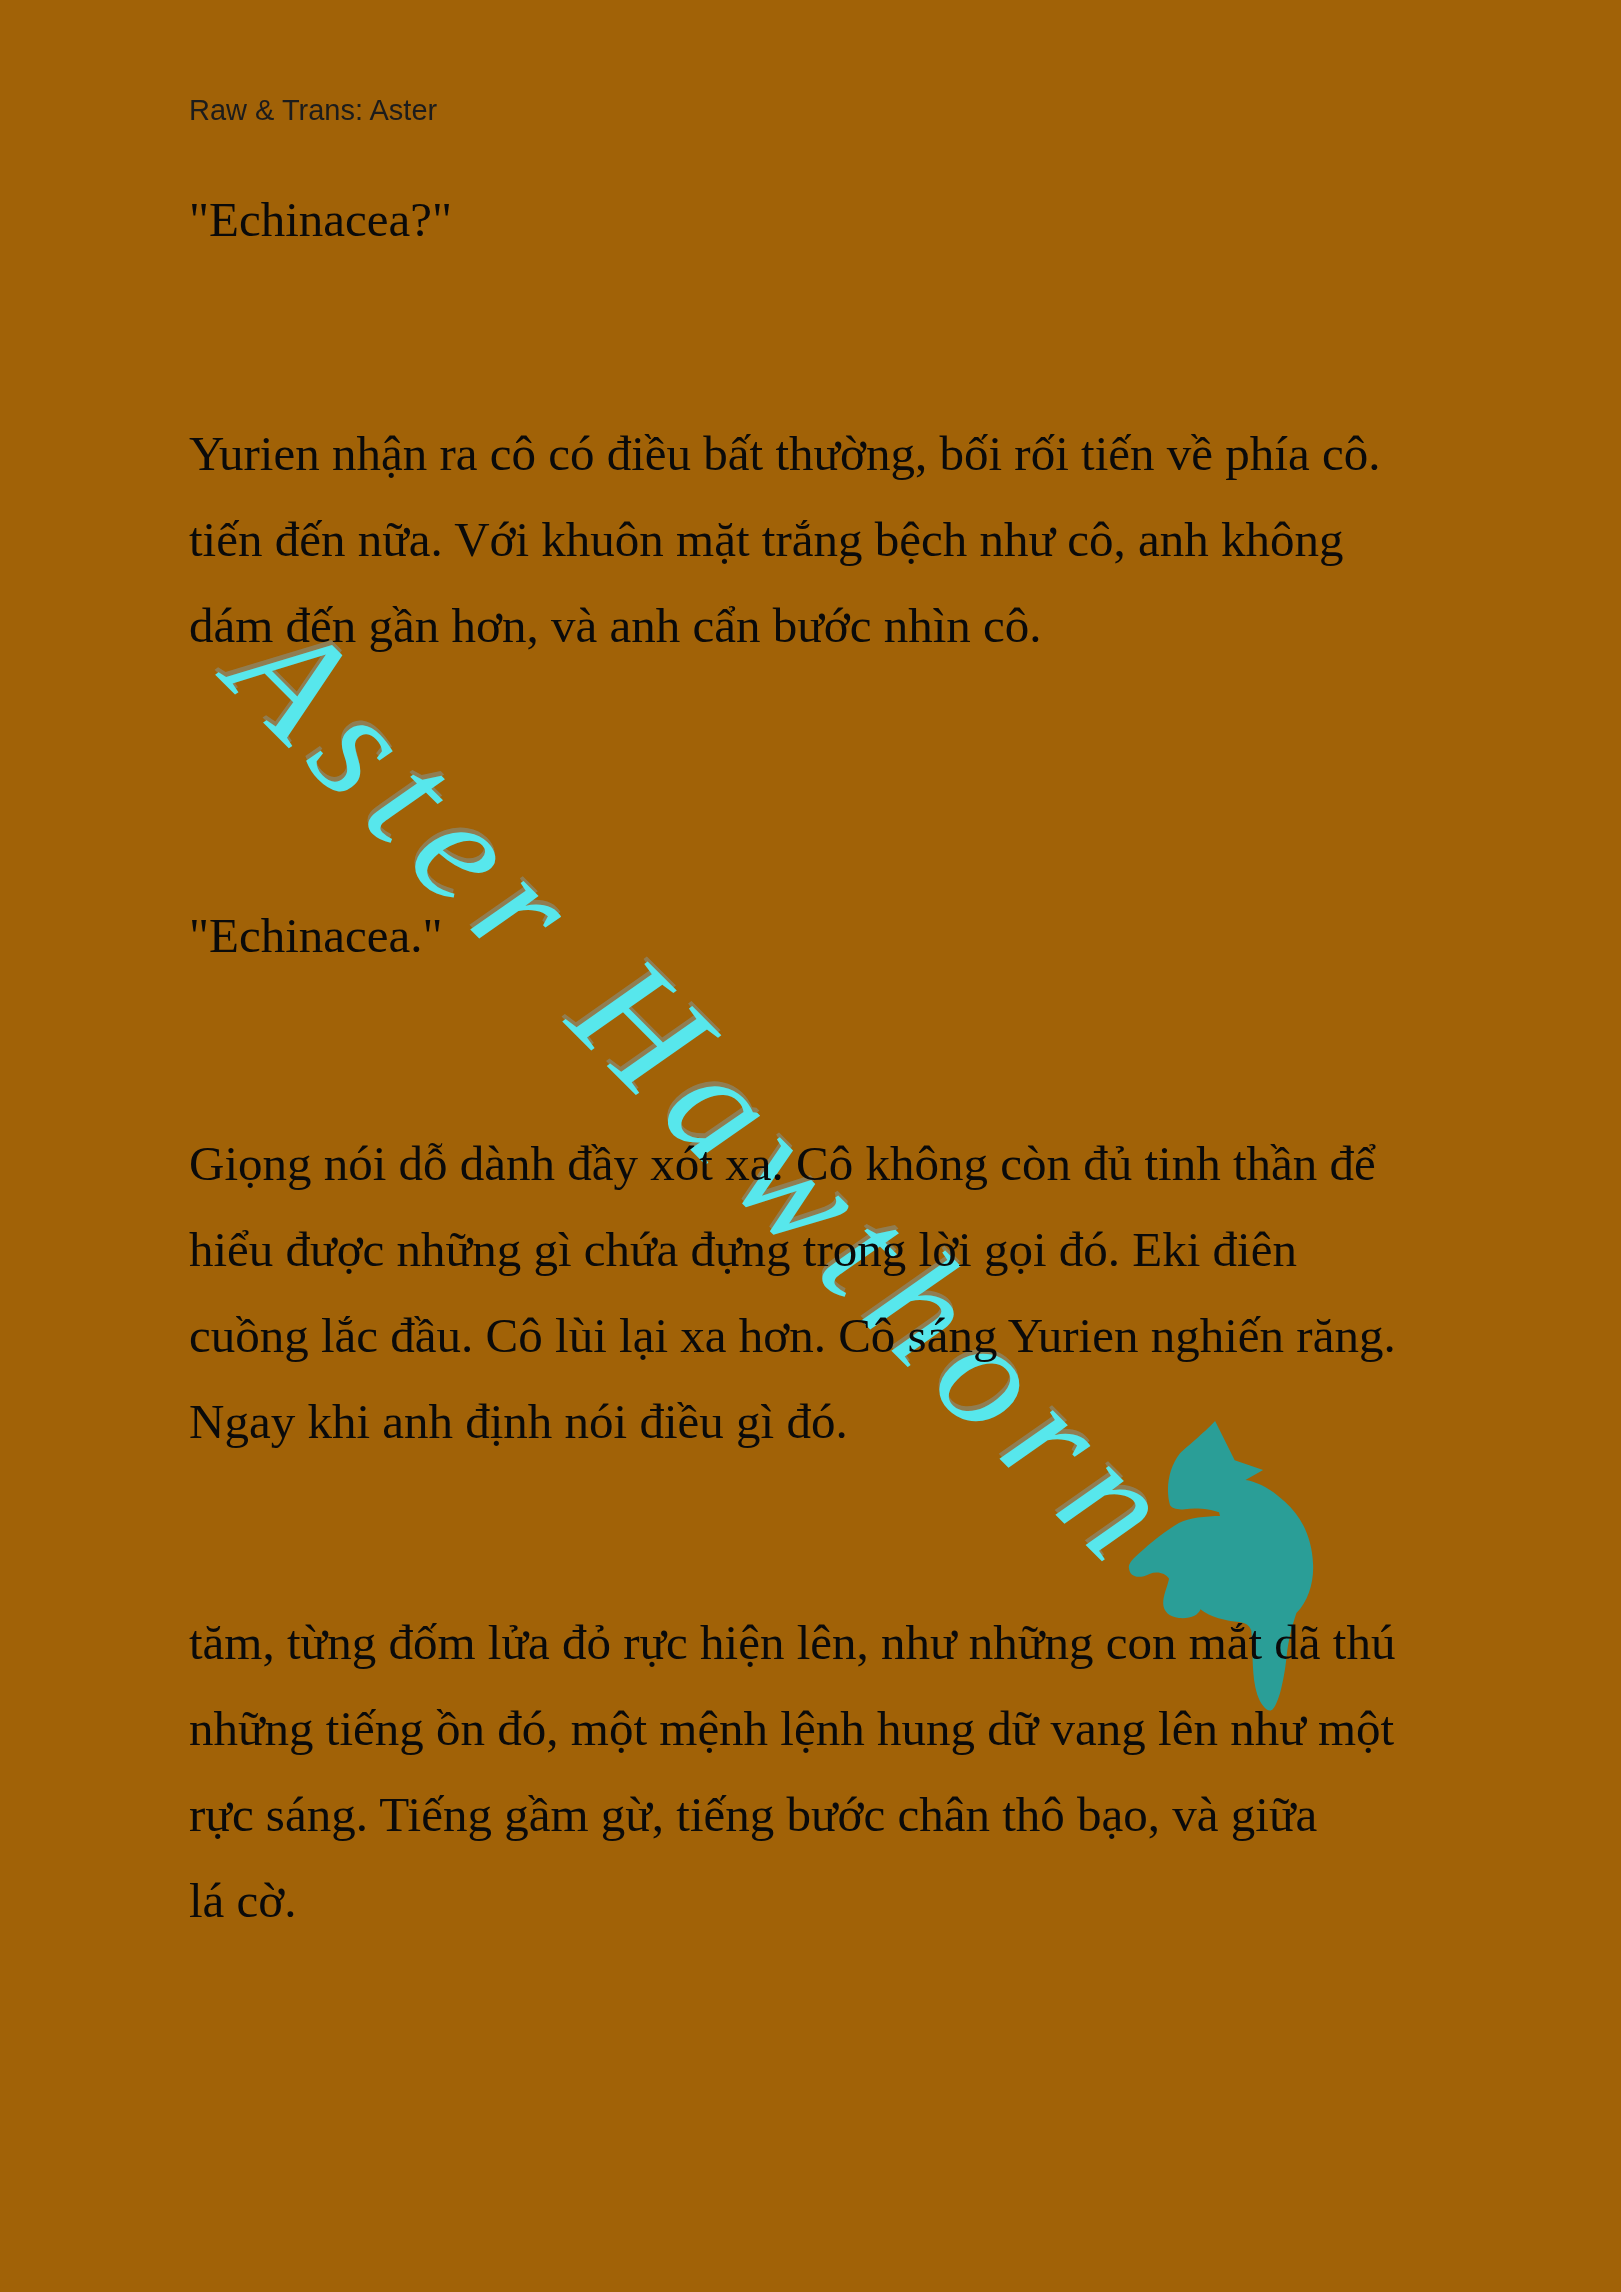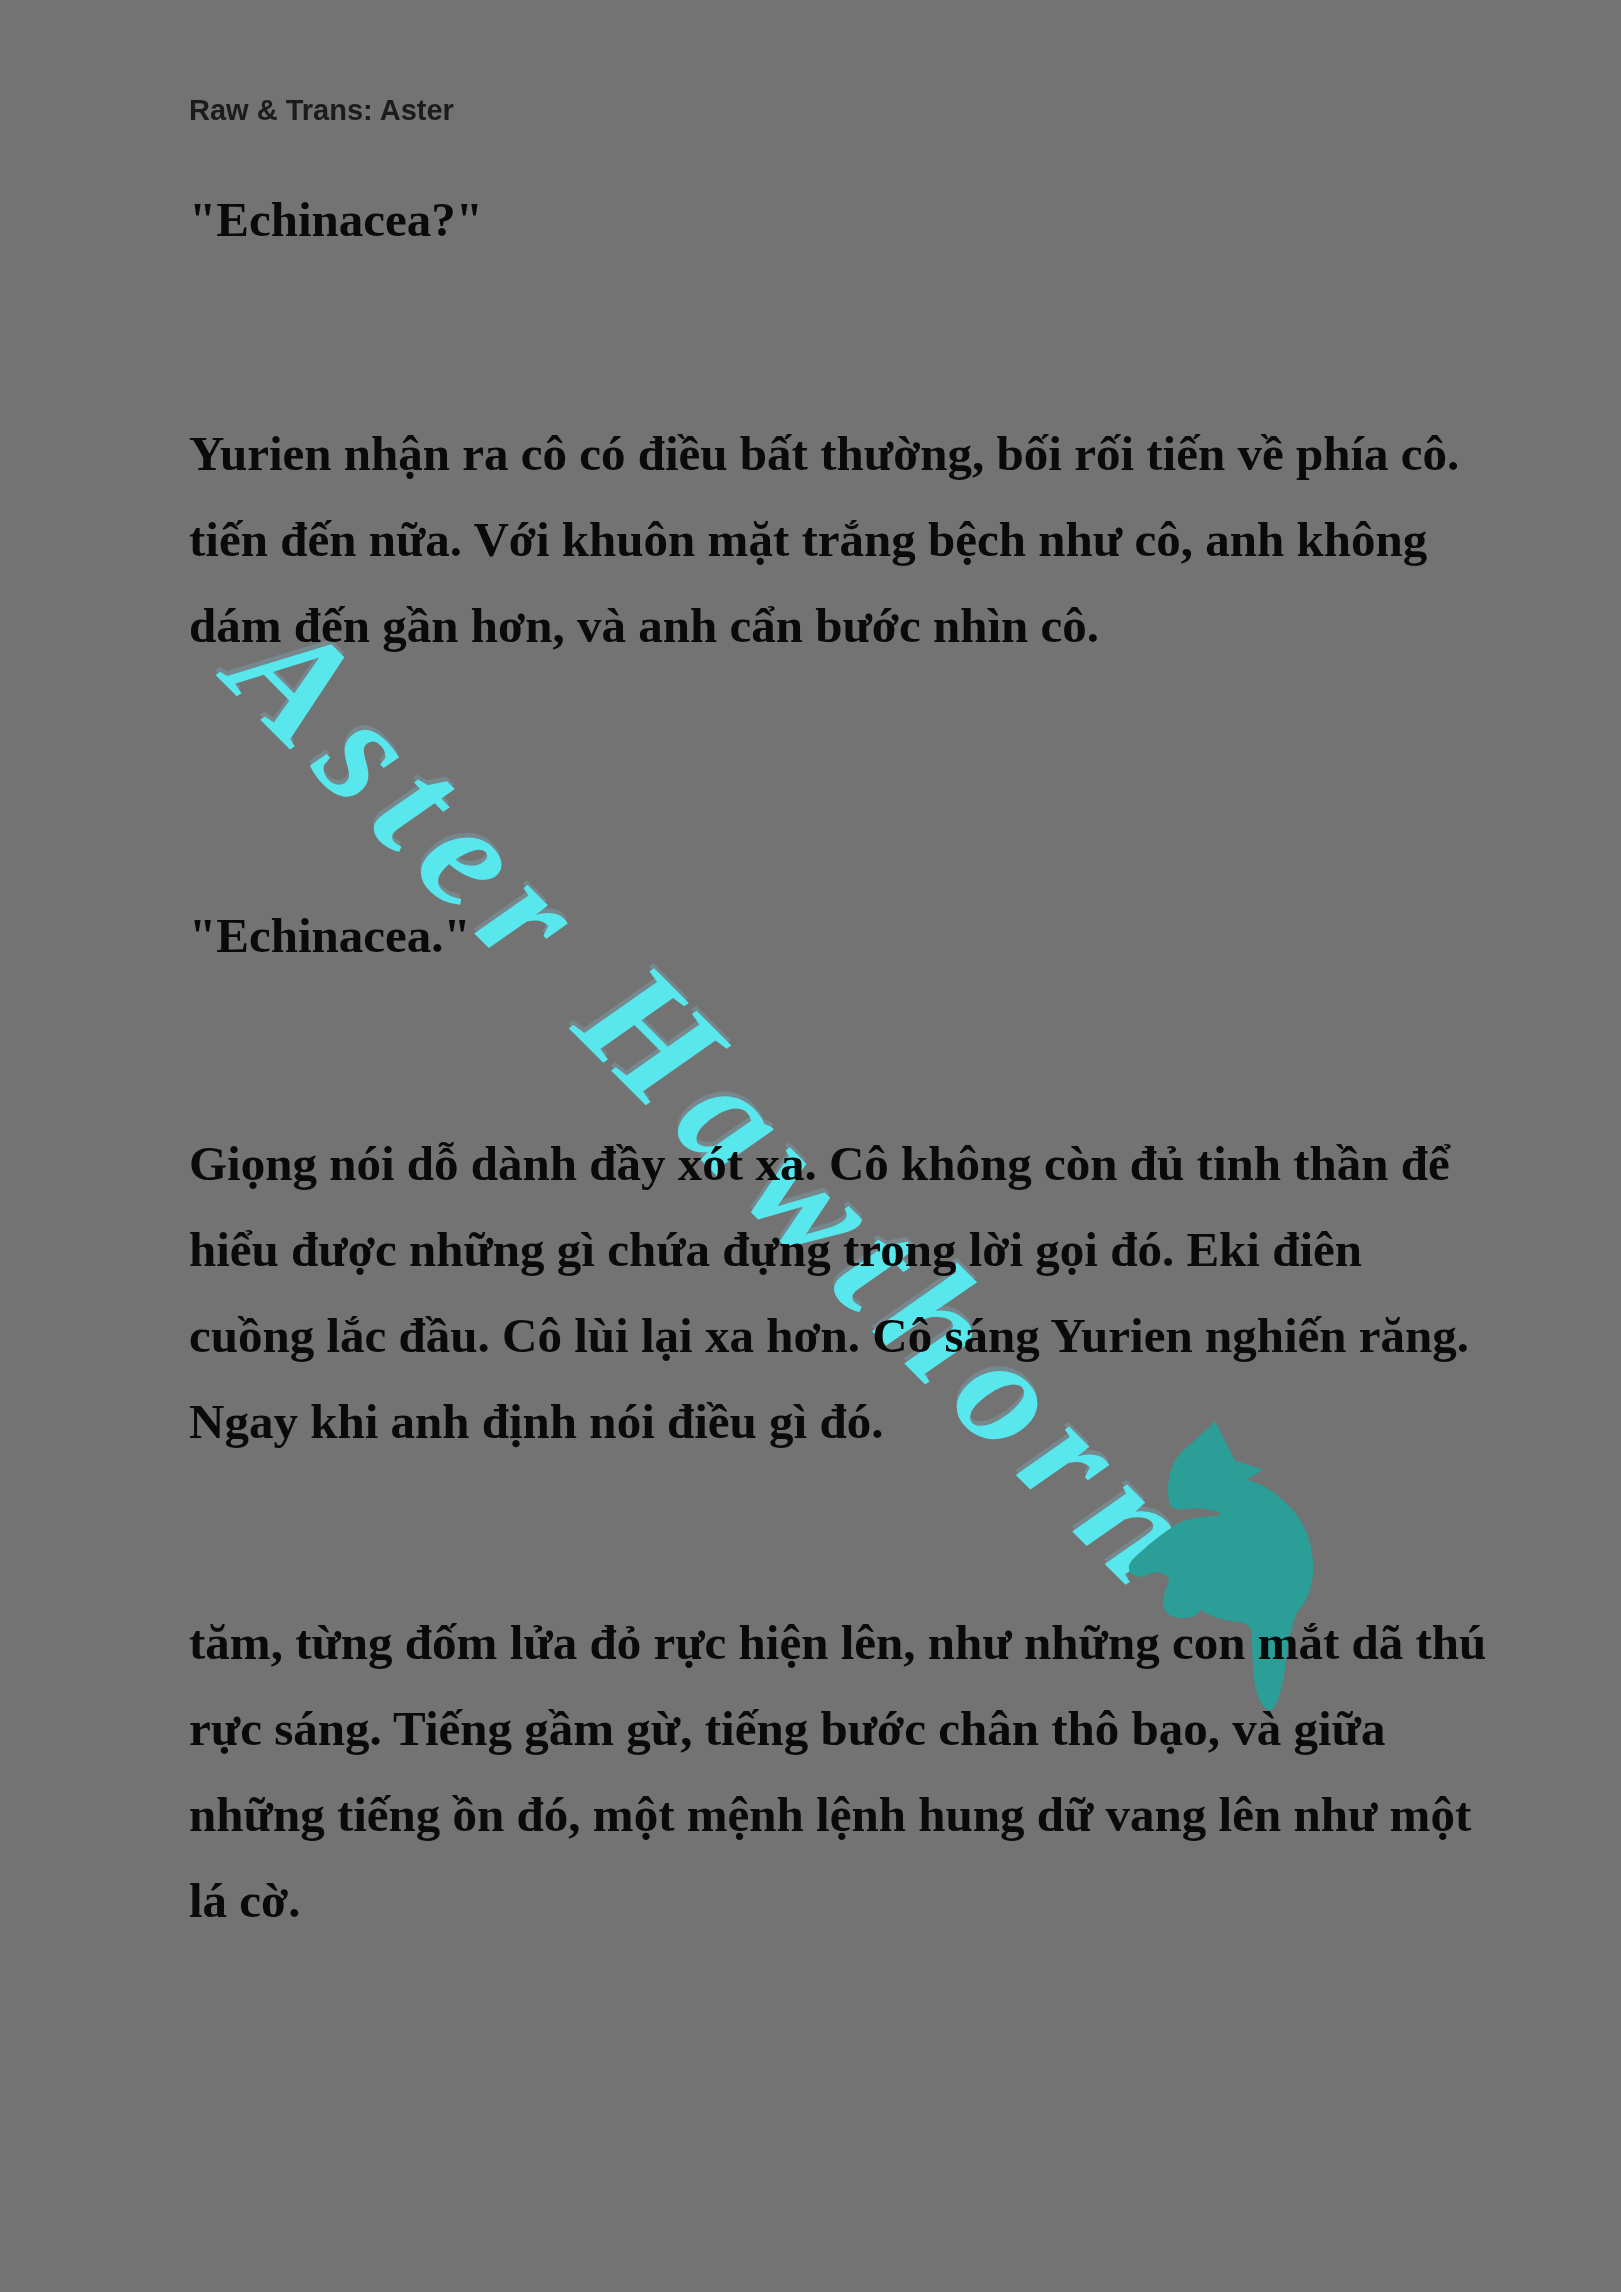--- a/index.html
+++ b/index.html
@@ -62,21 +62,21 @@
   }
   #body-text .para:nth-child(1) { top:177px;  }
   #body-text .para:nth-child(2) { top:411px;  }
   #body-text .para:nth-child(3) { top:893px;  }
   #body-text .para:nth-child(4) { top:1121px; }
   #body-text .para:nth-child(5) { top:1600px; }
 </style>
 </head>
 <body>
 
-<div class="page" style="background: #737373; font-weight: bold; --wm-color: #57e7ec;">
+<div class="page" style="background: #a16207; --wm-color: #57e7ec;">
 
   <div class="header">Raw &amp; Trans: Aster</div>
 
   <div class="watermark">Aster Hawthorn</div>
 
   <svg class="cat" viewBox="0 0 196 308" aria-hidden="true">
     <path stroke-linejoin="round" d="M93,2
              C86,10 66,27 57,35
              C46,49 42,70 47,88
              C49,91 55,93 62,92
@@ -102,17 +102,17 @@
              L142,52
              L113,42
              Z" fill="#2a9e97"></path>
   </svg>
 
   <div id="body-text">
       <div class="para"><div class="line">"Echinacea?"</div></div>
       <div class="para"><div class="line">Yurien nhận ra cô có điều bất thường, bối rối tiến về phía cô.</div><div class="line">tiến đến nữa. Với khuôn mặt trắng bệch như cô, anh không</div><div class="line">dám đến gần hơn, và anh cẩn bước nhìn cô.</div></div>
       <div class="para"><div class="line">"Echinacea."</div></div>
       <div class="para"><div class="line">Giọng nói dỗ dành đầy xót xa. Cô không còn đủ tinh thần để</div><div class="line">hiểu được những gì chứa đựng trong lời gọi đó. Eki điên</div><div class="line">cuồng lắc đầu. Cô lùi lại xa hơn. Cô sáng Yurien nghiến răng.</div><div class="line">Ngay khi anh định nói điều gì đó.</div></div>
-      <div class="para"><div class="line">tăm, từng đốm lửa đỏ rực hiện lên, như những con mắt dã thú</div><div class="line">rực sáng. Tiếng gầm gừ, tiếng bước chân thô bạo, và giữa</div><div class="line">những tiếng ồn đó, một mệnh lệnh hung dữ vang lên như một</div><div class="line">lá cờ.</div></div>
+      <div class="para"><div class="line">tăm, từng đốm lửa đỏ rực hiện lên, như những con mắt dã thú</div><div class="line">những tiếng ồn đó, một mệnh lệnh hung dữ vang lên như một</div><div class="line">rực sáng. Tiếng gầm gừ, tiếng bước chân thô bạo, và giữa</div><div class="line">lá cờ.</div></div>
     </div>
 
 </div>
 
 
 </body></html>

